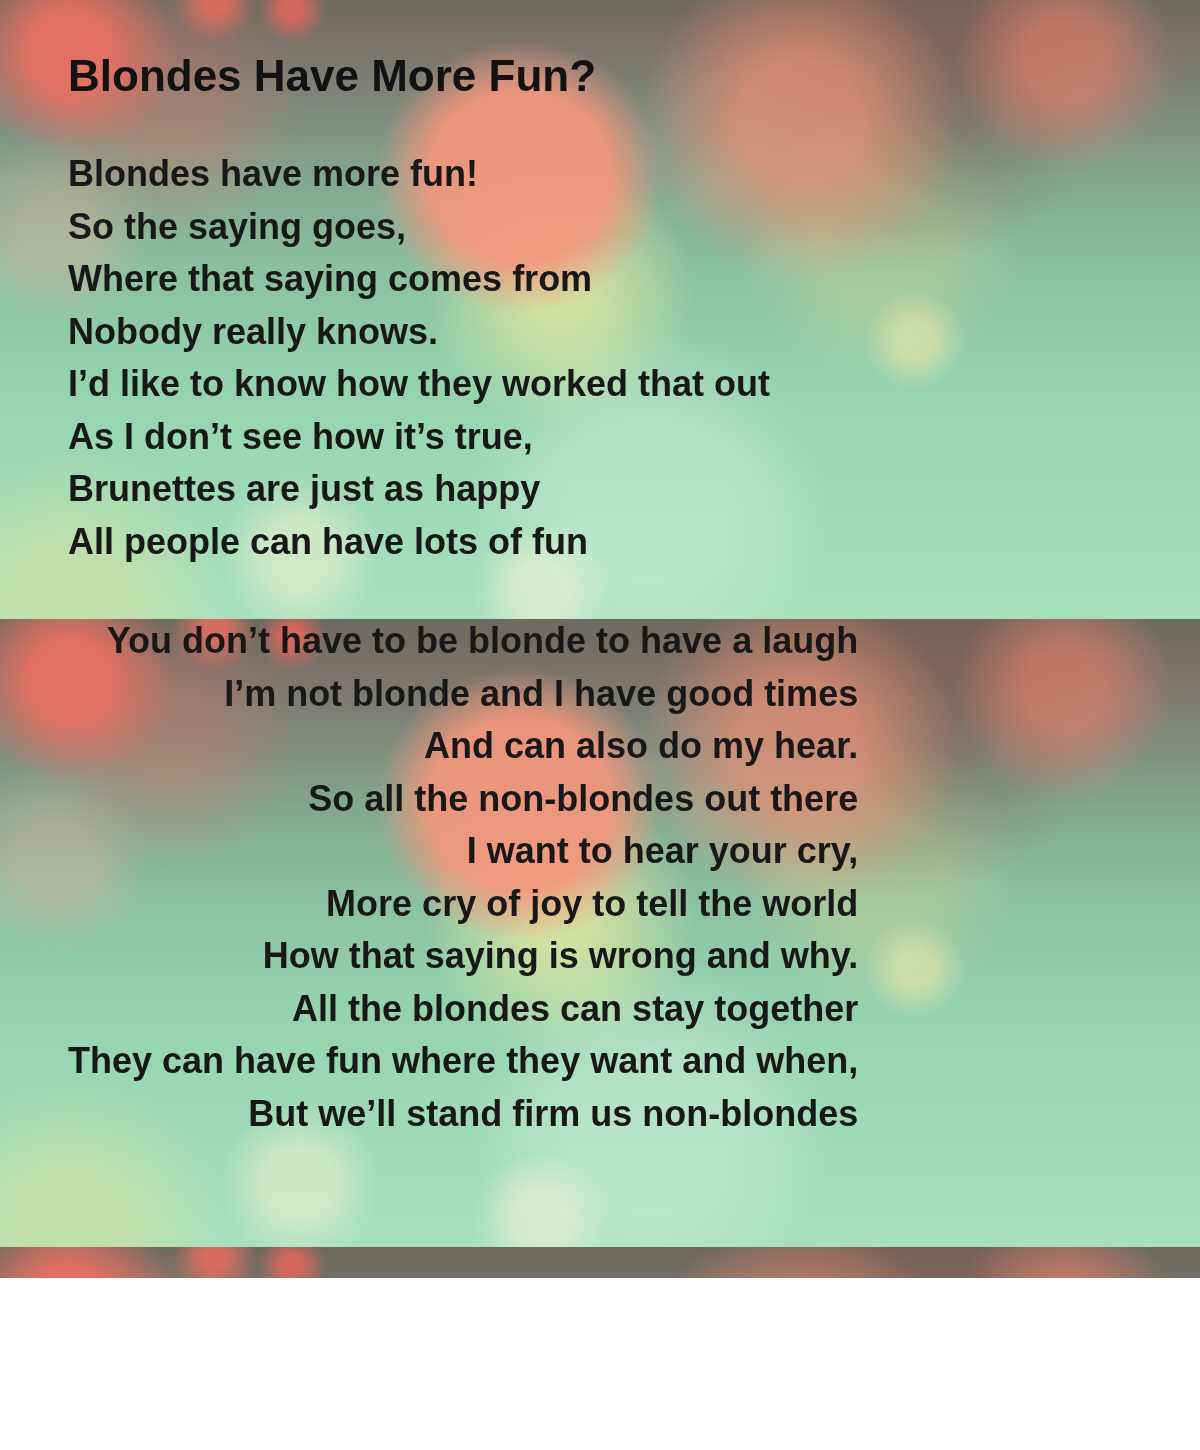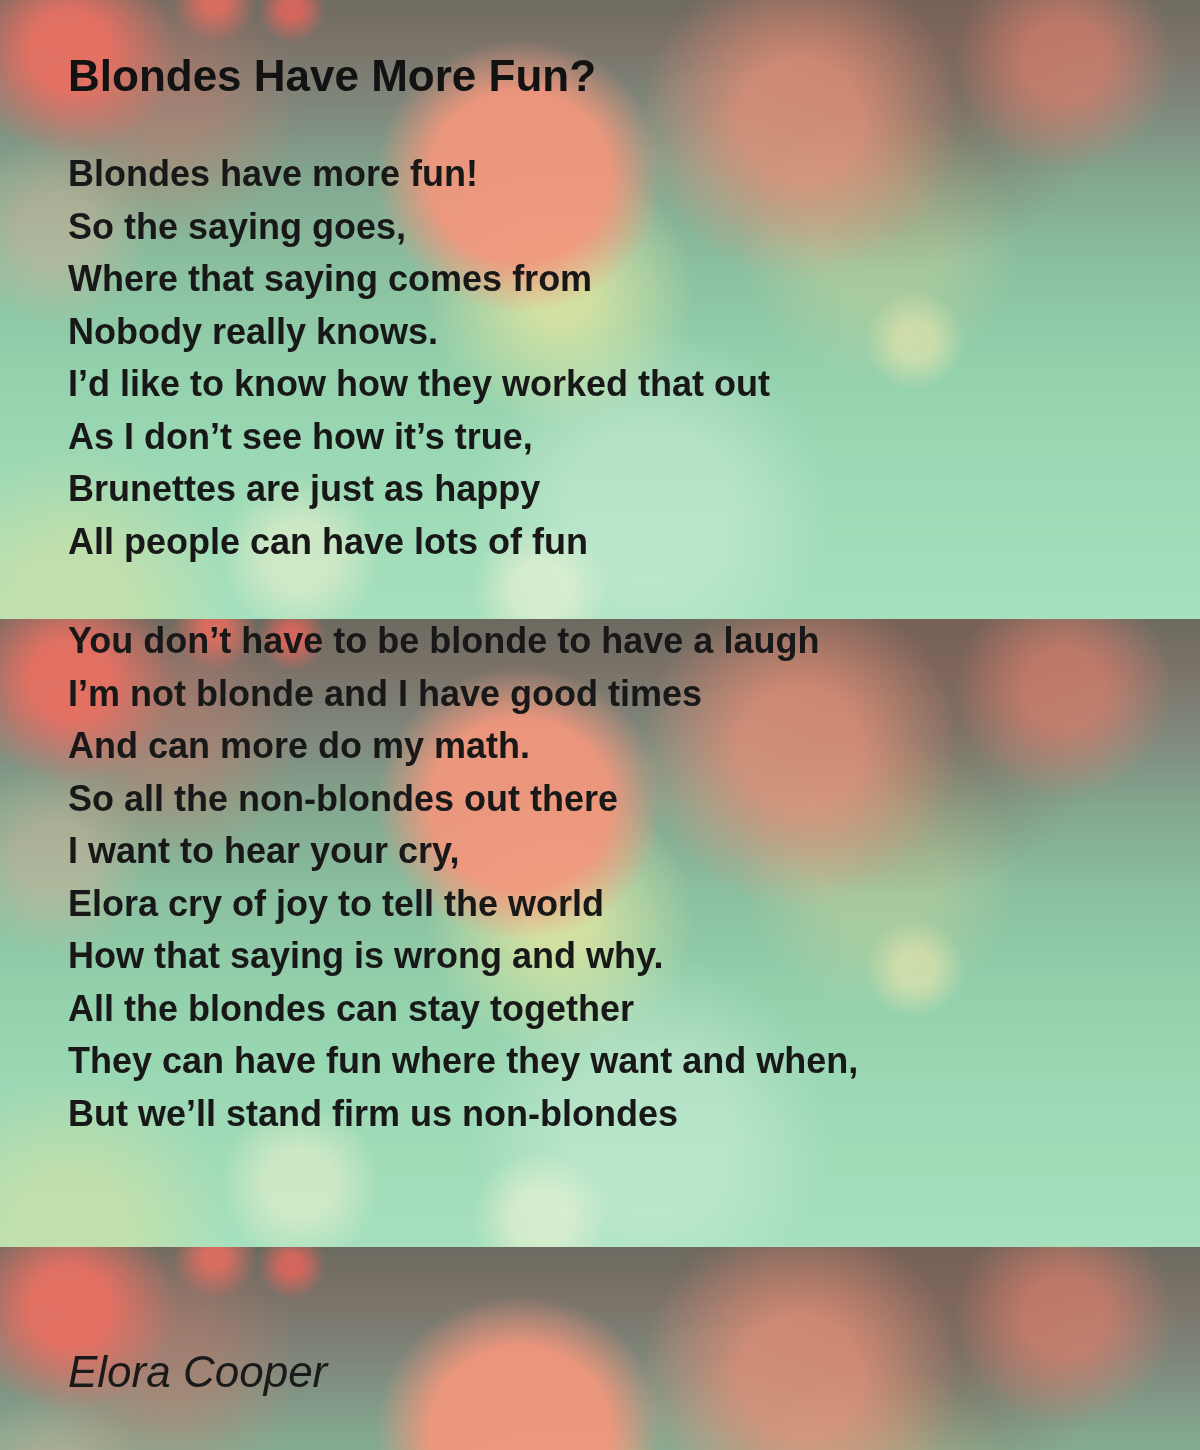--- a/index.html
+++ b/index.html
@@ -7,21 +7,21 @@
     width: 1200px;
     height: 1450px;
     overflow: hidden;
     font-family: "Liberation Sans", sans-serif;
   }
 
   
   .canvas {
     position: relative;
     width: 1200px;
-    height: 1450px;
+    height: 1278px;
     overflow: hidden;
     background-color: #8cc7a3;
     background-image:
       
       radial-gradient(circle at 70px 60px,  rgba(236,112, 98,0.90) 0 40px,  rgba(236,112,98,0) 105px),
       radial-gradient(circle at 215px 10px, rgba(238,110, 96,0.80) 0 12px,  rgba(238,110,96,0) 42px),
       radial-gradient(circle at 292px 18px, rgba(244,100, 90,0.75) 0 10px,  rgba(244,100,90,0) 34px),
       radial-gradient(ellipse 200px 190px at 520px 185px, rgba(243,150,124,0.92) 0 45%, rgba(243,150,124,0) 72%),
       radial-gradient(circle at 800px 130px, rgba(238,148,122,0.70) 0 60px, rgba(238,148,122,0) 160px),
       radial-gradient(circle at 1065px 70px, rgba(230,128,108,0.62) 0 40px, rgba(230,128,108,0) 110px),
@@ -59,21 +59,21 @@
     letter-spacing: 0;
   }
 
   .poem-body {
     position: absolute;
     left: 68px;
     top: 148px;
     color: #181818;
   }
   .stanza { margin: 0; }
-  .stanza + .stanza { margin-top: 47px; }
+  .stanza + .stanza { margin-top: 47px; text-align: right; }
   .line {
     margin: 0;
     font-size: 36px;
     line-height: 52.5px;
     font-weight: bold;
     white-space: nowrap;
   }
 
   .author {
     position: absolute;
@@ -101,24 +101,24 @@
         <p class="line">Where that saying comes from</p>
         <p class="line">Nobody really knows.</p>
         <p class="line">I’d like to know how they worked that out</p>
         <p class="line">As I don’t see how it’s true,</p>
         <p class="line">Brunettes are just as happy</p>
         <p class="line">All people can have lots of fun</p>
       </div>
       <div class="stanza">
         <p class="line">You don’t have to be blonde to have a laugh</p>
         <p class="line">I’m not blonde and I have good times</p>
-        <p class="line">And can more do my math.</p>
+        <p class="line">And can also do my hear.</p>
         <p class="line">So all the non-blondes out there</p>
         <p class="line">I want to hear your cry,</p>
-        <p class="line">Elora cry of joy to tell the world</p>
+        <p class="line">More cry of joy to tell the world</p>
         <p class="line">How that saying is wrong and why.</p>
         <p class="line">All the blondes can stay together</p>
         <p class="line">They can have fun where they want and when,</p>
         <p class="line">But we’ll stand firm us non-blondes</p>
       </div>
     </div>
 
   <div class="author">Elora Cooper</div>
 
 </div>

